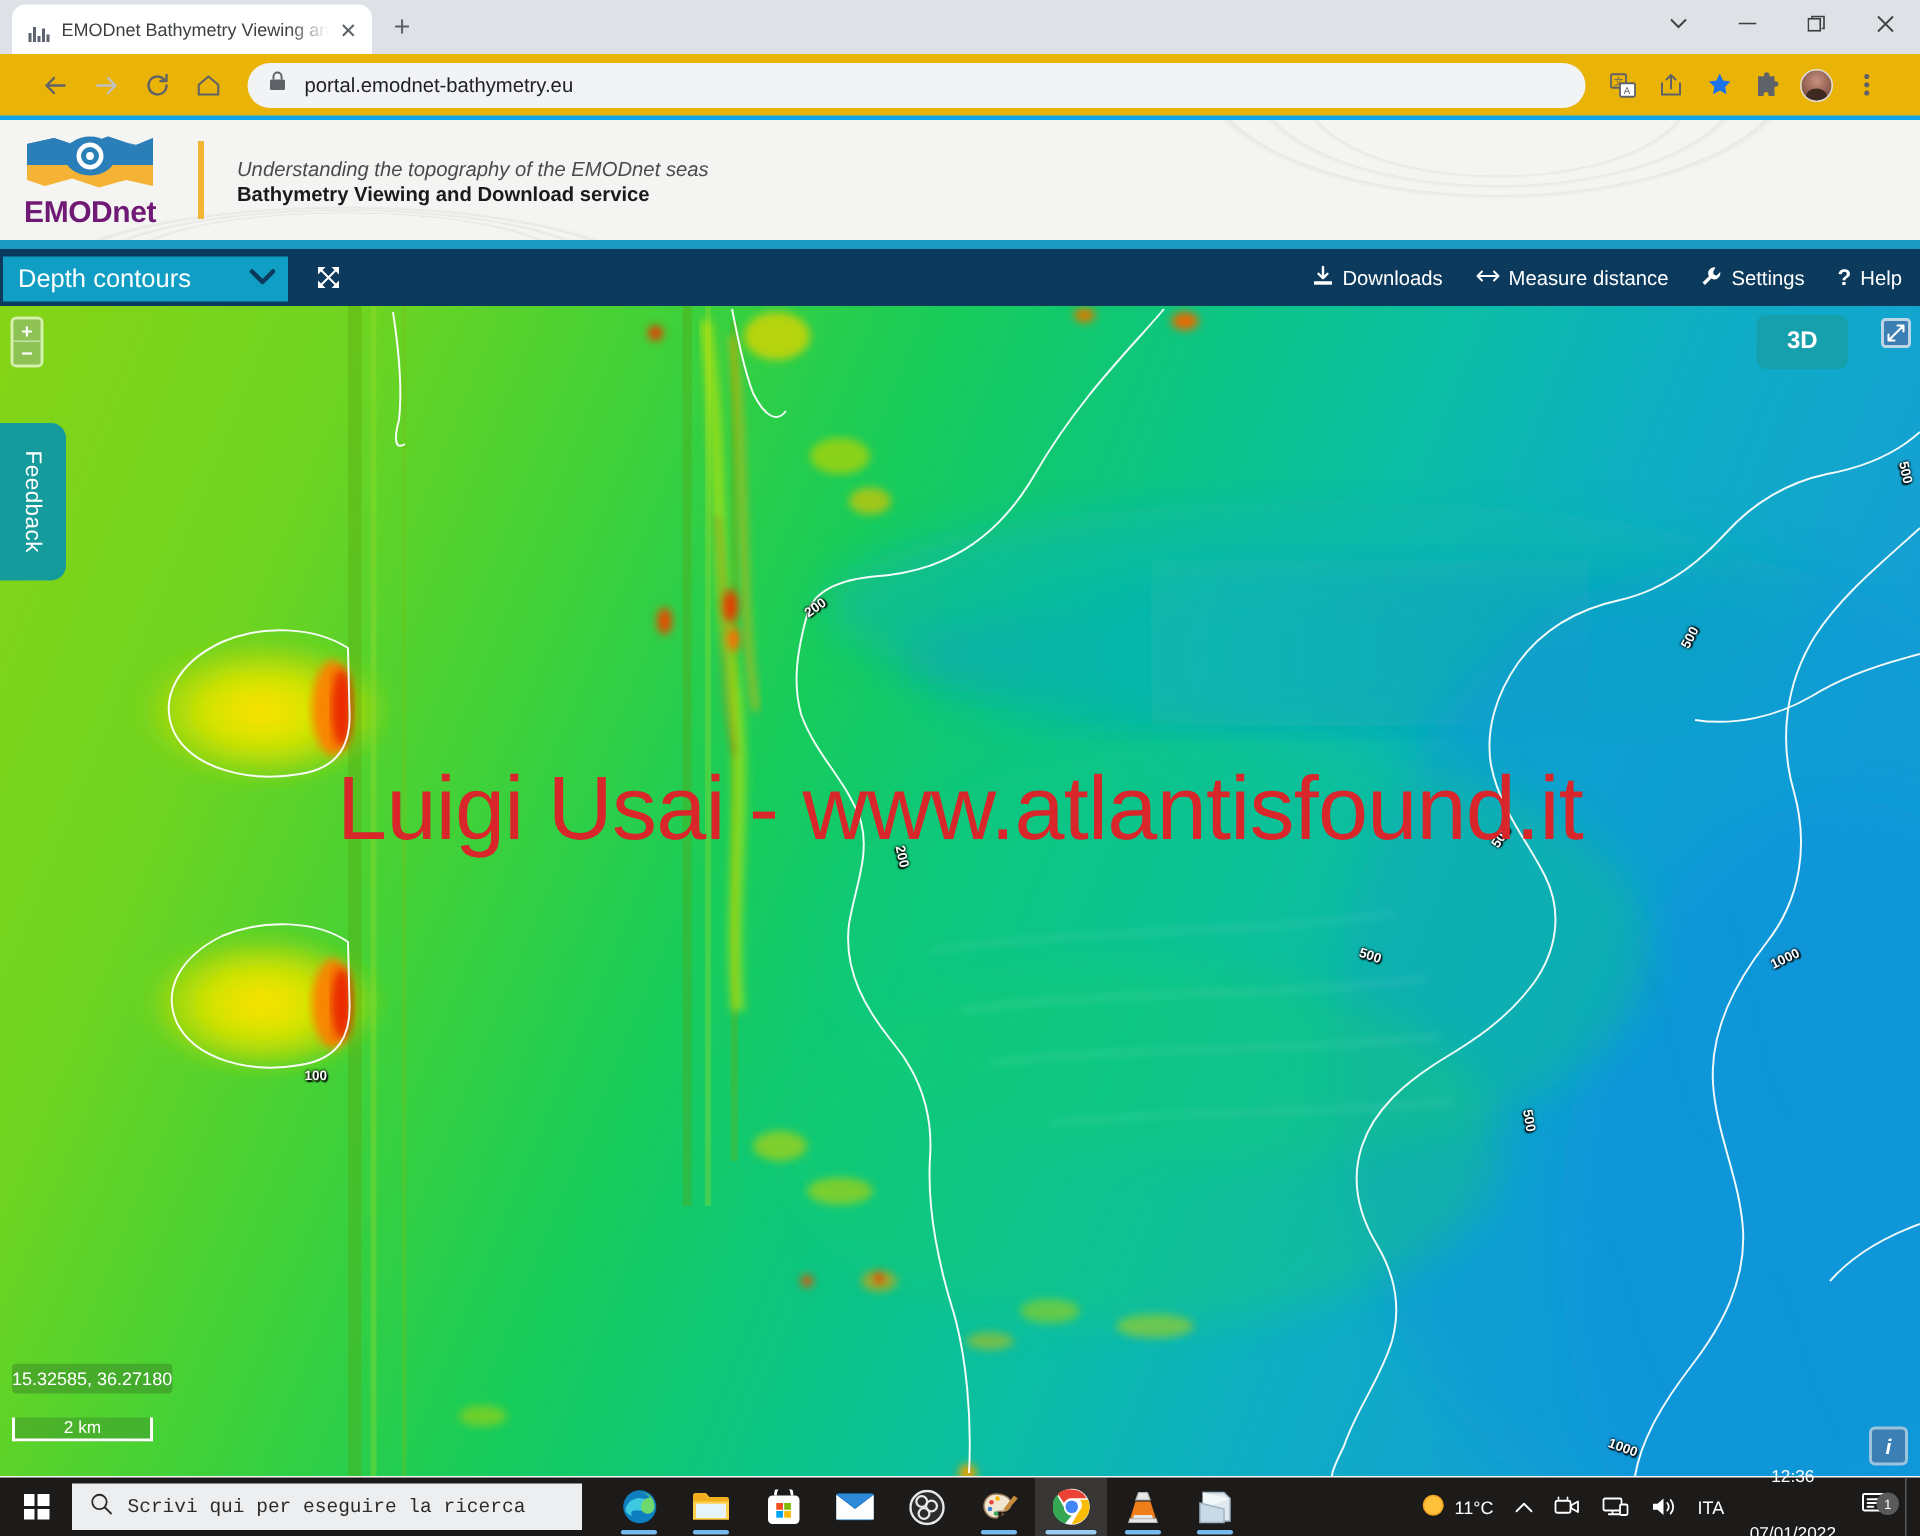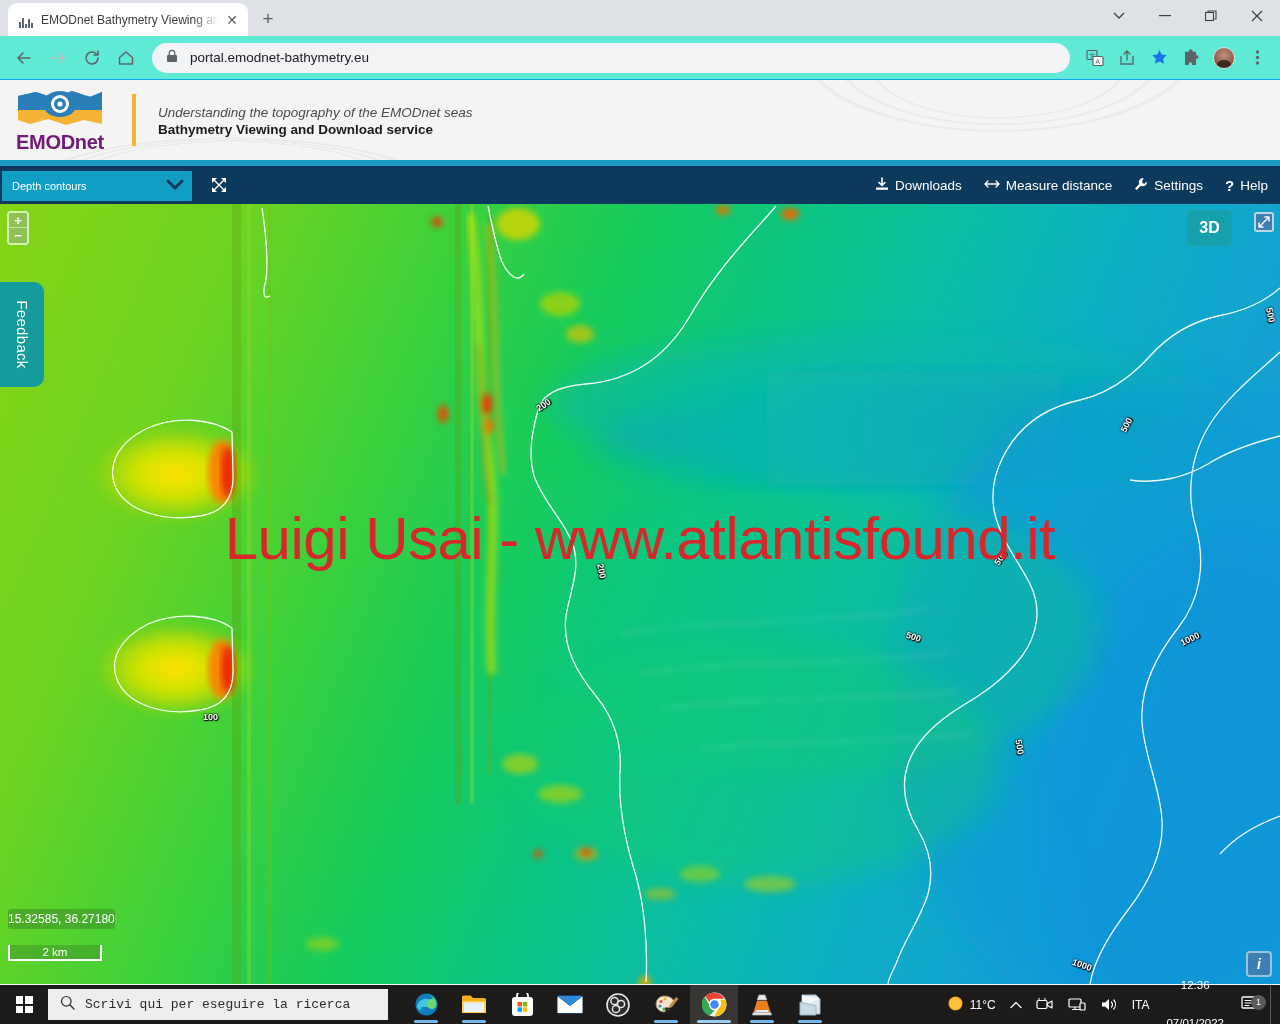--- a/index.html
+++ b/index.html
@@ -48,23 +48,23 @@
   }
   .tab-spacer { flex: 1; }
   .wincontrols { display: flex; align-items: flex-start; height: 36px; }
   .wincontrols div {
     width: 46px; height: 32px; display: flex; align-items: center; justify-content: center;
     color: #3c4043; cursor: pointer;
   }
   .wincontrols svg { display:block; }
 
   .toolbar {
-    height: 44px; background: #5eead4;
-    display: flex; align-items: center; padding: 0 8px; gap: 2px;
-    border-bottom: 1px solid #0ea5e9;
+    height: 44px; background: #eab308;
+    display: flex; align-items: center; padding: 0 21px; gap: 2px;
+    border-bottom: 3px solid #0ea5e9;
   }
   .navbtn {
     width: 32px; height: 32px; border-radius: 50%;
     display: flex; align-items: center; justify-content: center;
     color: #5f6368; cursor: pointer;
   }
   .navbtn.disabled { color: #bdc1c6; }
   .omnibox {
     flex: 1; height: 30px; margin: 0 8px;
     background: #f1f3f4; border-radius: 16px;
@@ -116,21 +116,21 @@
   .blue-strip { height: 6px; background: #1a9bc4; }
 
   .app-bar {
     height: 38px; background: #0b3a5d;
     display: flex; align-items: center; padding: 0 12px 0 0;
     position: relative;
   }
   .dd {
     width: 190px; height: 30px; background: #109ec4;
     display: flex; align-items: center; justify-content: space-between;
-    padding: 0 8px 0 10px; color: #fff; font-size: 11px; cursor: pointer;
+    padding: 0 8px 0 10px; color: #fff; font-size: 17px; cursor: pointer;
     margin-left: 2px; margin-top: 2px;
   }
   .dd svg { flex: 0 0 auto; }
   .expand-btn {
     margin-left: 16px; width: 22px; height: 22px; color: #fff; cursor: pointer;
     display: flex; align-items: center; justify-content: center;
   }
   .app-bar-right { margin-left: auto; display: flex; align-items: center; gap: 22px; }
   .app-item {
     display: flex; align-items: center; gap: 6px;
@@ -166,21 +166,21 @@
     border-radius: 0 10px 10px 0; z-index: 8; cursor: pointer;
     display: flex; align-items: center; justify-content: center;
   }
   .feedback span {
     color: #fff; font-size: 15px; letter-spacing: .3px;
     transform: rotate(90deg); white-space: nowrap;
   }
 
   .btn3d {
     position: absolute; right: 48px; top: 6px;
-    width: 45px; height: 36px; background: #16a0ac; border-radius: 6px;
+    width: 61px; height: 36px; background: #16a0ac; border-radius: 6px;
     display: flex; align-items: center; justify-content: center;
     color: #fff; font-size: 16px; font-weight: bold; cursor: pointer; z-index: 8;
   }
   .expand-map {
     position: absolute; right: 6px; top: 8px;
     width: 20px; height: 20px; background: #3b7fb5; border: 2px solid #bcd6e8;
     border-radius: 3px; display: flex; align-items: center; justify-content: center;
     color: #fff; cursor: pointer; z-index: 8;
   }
   .info-btn {

